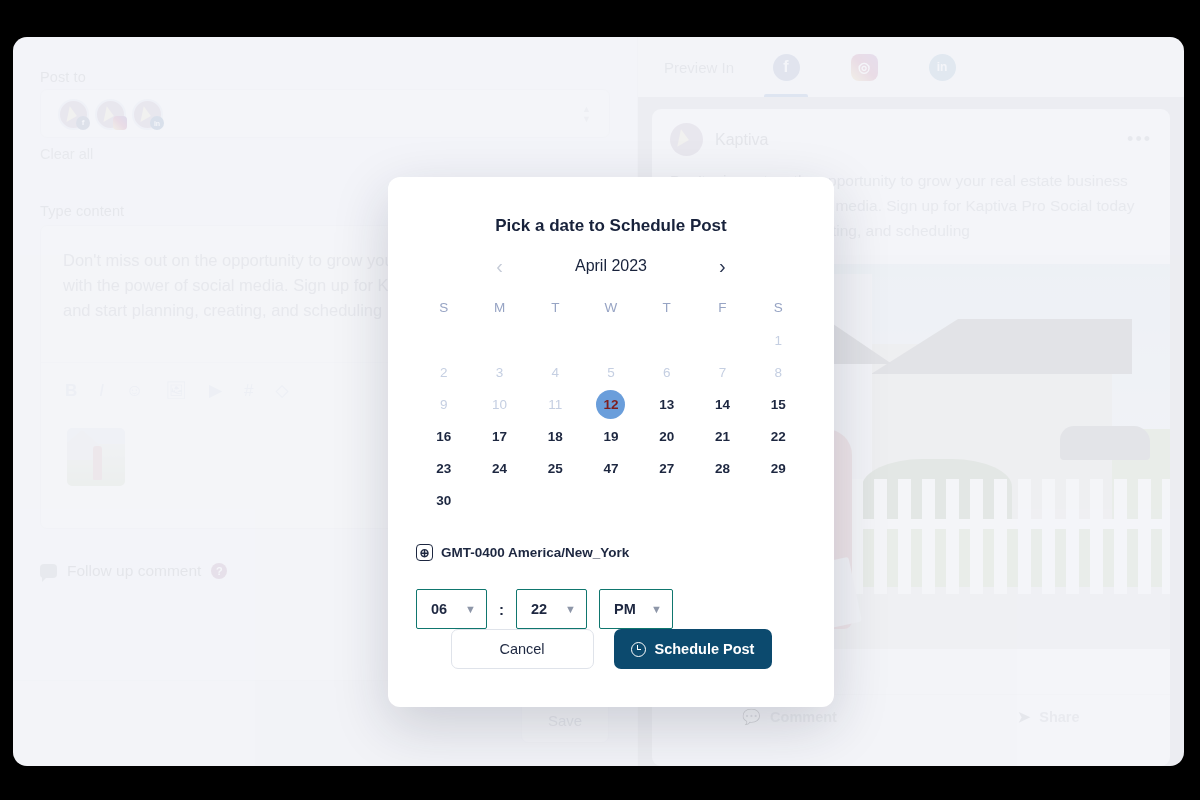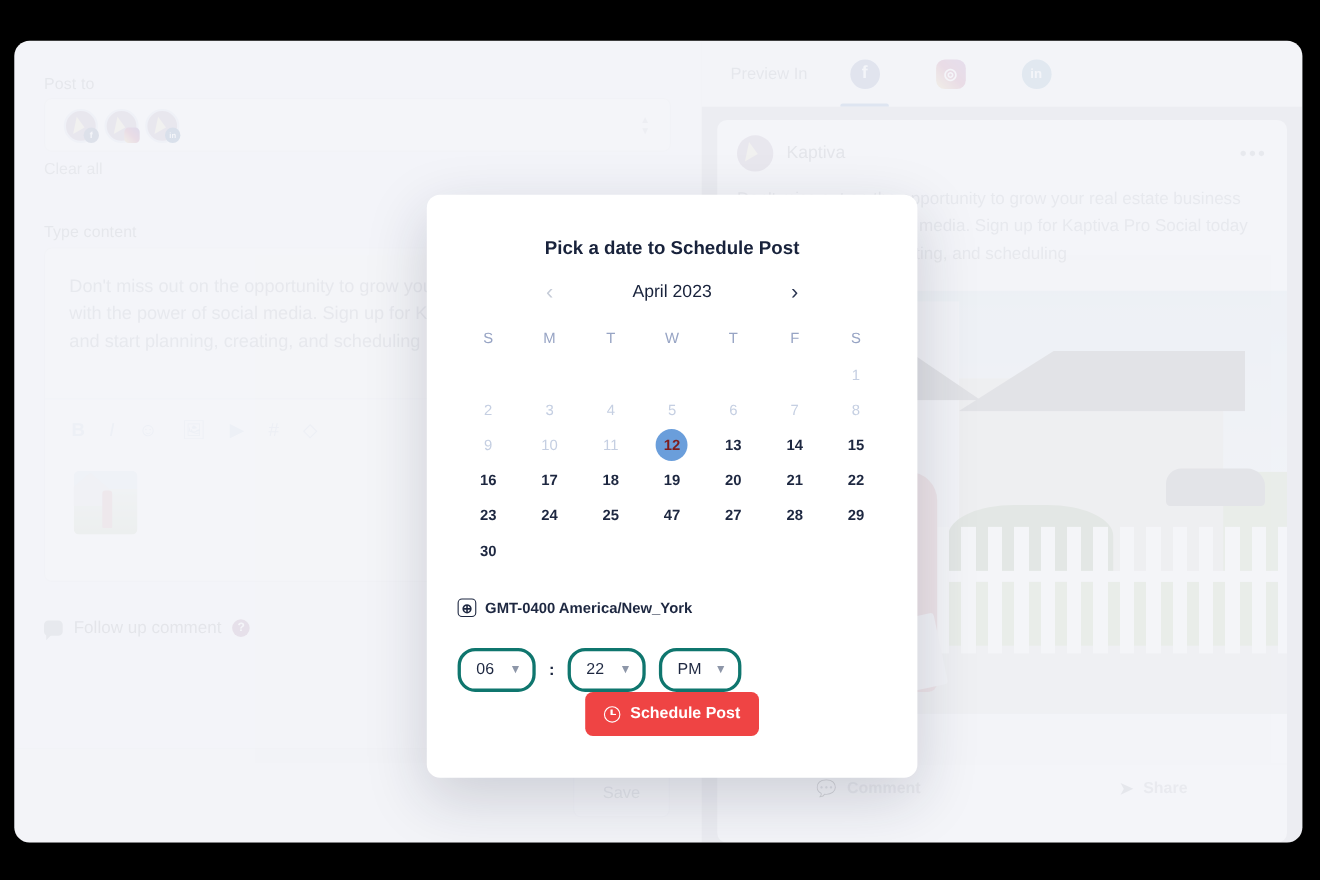--- a/index.html
+++ b/index.html
@@ -305,43 +305,42 @@
     width: 17px; height: 17px; border: 1.6px solid #1d2740; border-radius: 4px;
     display: flex; align-items: center; justify-content: center;
     font-size: 12px; line-height: 1;
   }
   #time-row {
     display: flex; align-items: center; gap: 12px;
     margin: 28px 0 0 28px;
   }
   .tsel {
     height: 40px; min-width: 71px; padding: 0 10px 0 14px;
-    border: 3px solid #0f766e; border-radius: 16px;
+    border: 1px solid #0f766e; border-radius: 2px;
     background: #fff;
     display: flex; align-items: center; justify-content: space-between; gap: 12px;
-    font-size: 14.5px; color: #1d2740; font-weight: normal;
+    font-size: 14.5px; color: #1d2740; font-weight: bold;
   }
   .tsel .cv { color: #8d96a8; font-size: 11px; }
   #time-colon { font-size: 15px; color: #1d2740; font-weight: bold; }
   #ampm-select { min-width: 74px; }
   #modal-actions {
     position: absolute; left: 0; right: 0; bottom: 38px;
     display: flex; justify-content: center; gap: 20px;
   }
   #cancel-button {
     width: 143px; height: 40px; border: 1px solid #dfe3ea; border-radius: 7px;
     background: #fff; font-size: 14.5px; color: #1d2740; font-weight: 500;
     cursor: pointer;
   }
   #schedule-post-button {
     width: 158px; height: 40px; border: none; border-radius: 7px;
-    background: #ef4444; color: #fff; font-size: 14.5px; font-weight: bold;
+    background: #0c4a6e; color: #fff; font-size: 14.5px; font-weight: bold;
     display: flex; align-items: center; justify-content: center; gap: 9px;
     cursor: pointer;
-    margin-top: 48px;
   }
   #schedule-post-button .clock {
     width: 15px; height: 15px; border: 1.7px solid #fff; border-radius: 50%;
     position: relative;
   }
   #schedule-post-button .clock::before {
     content: ""; position: absolute; left: 5px; top: 2.5px;
     width: 1.6px; height: 5px; background: #fff;
   }
   #schedule-post-button .clock::after {
@@ -627,19 +626,20 @@
         <span>22</span>
         <span class="cv">▼</span>
       </div>
       <div class="tsel" id="ampm-select">
         <span>PM</span>
         <span class="cv">▼</span>
       </div>
     </div>
 
     <div id="modal-actions">
+      <button id="cancel-button">Cancel</button>
       <button id="schedule-post-button">
         <span class="clock"></span>
         <span>Schedule Post</span>
       </button>
     </div>
   </div>
 </div>
 
 </body></html>

